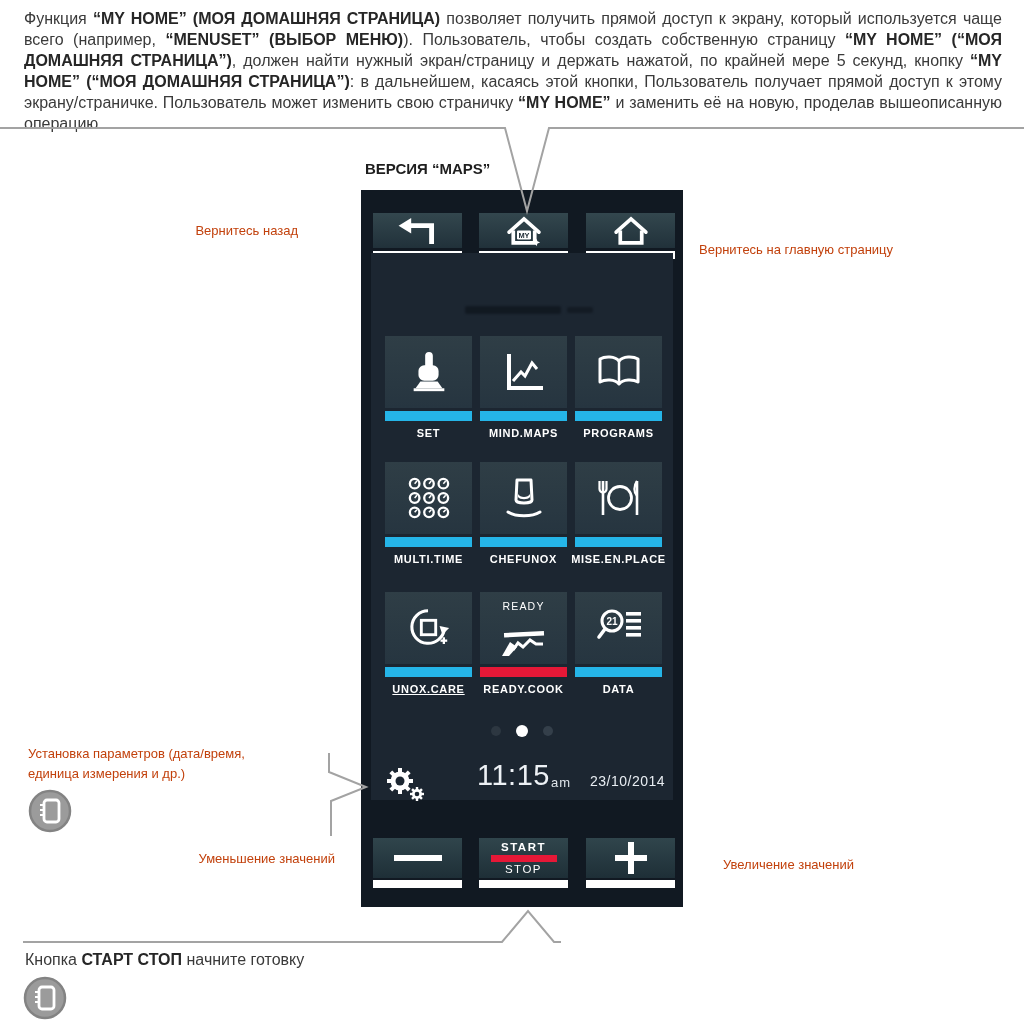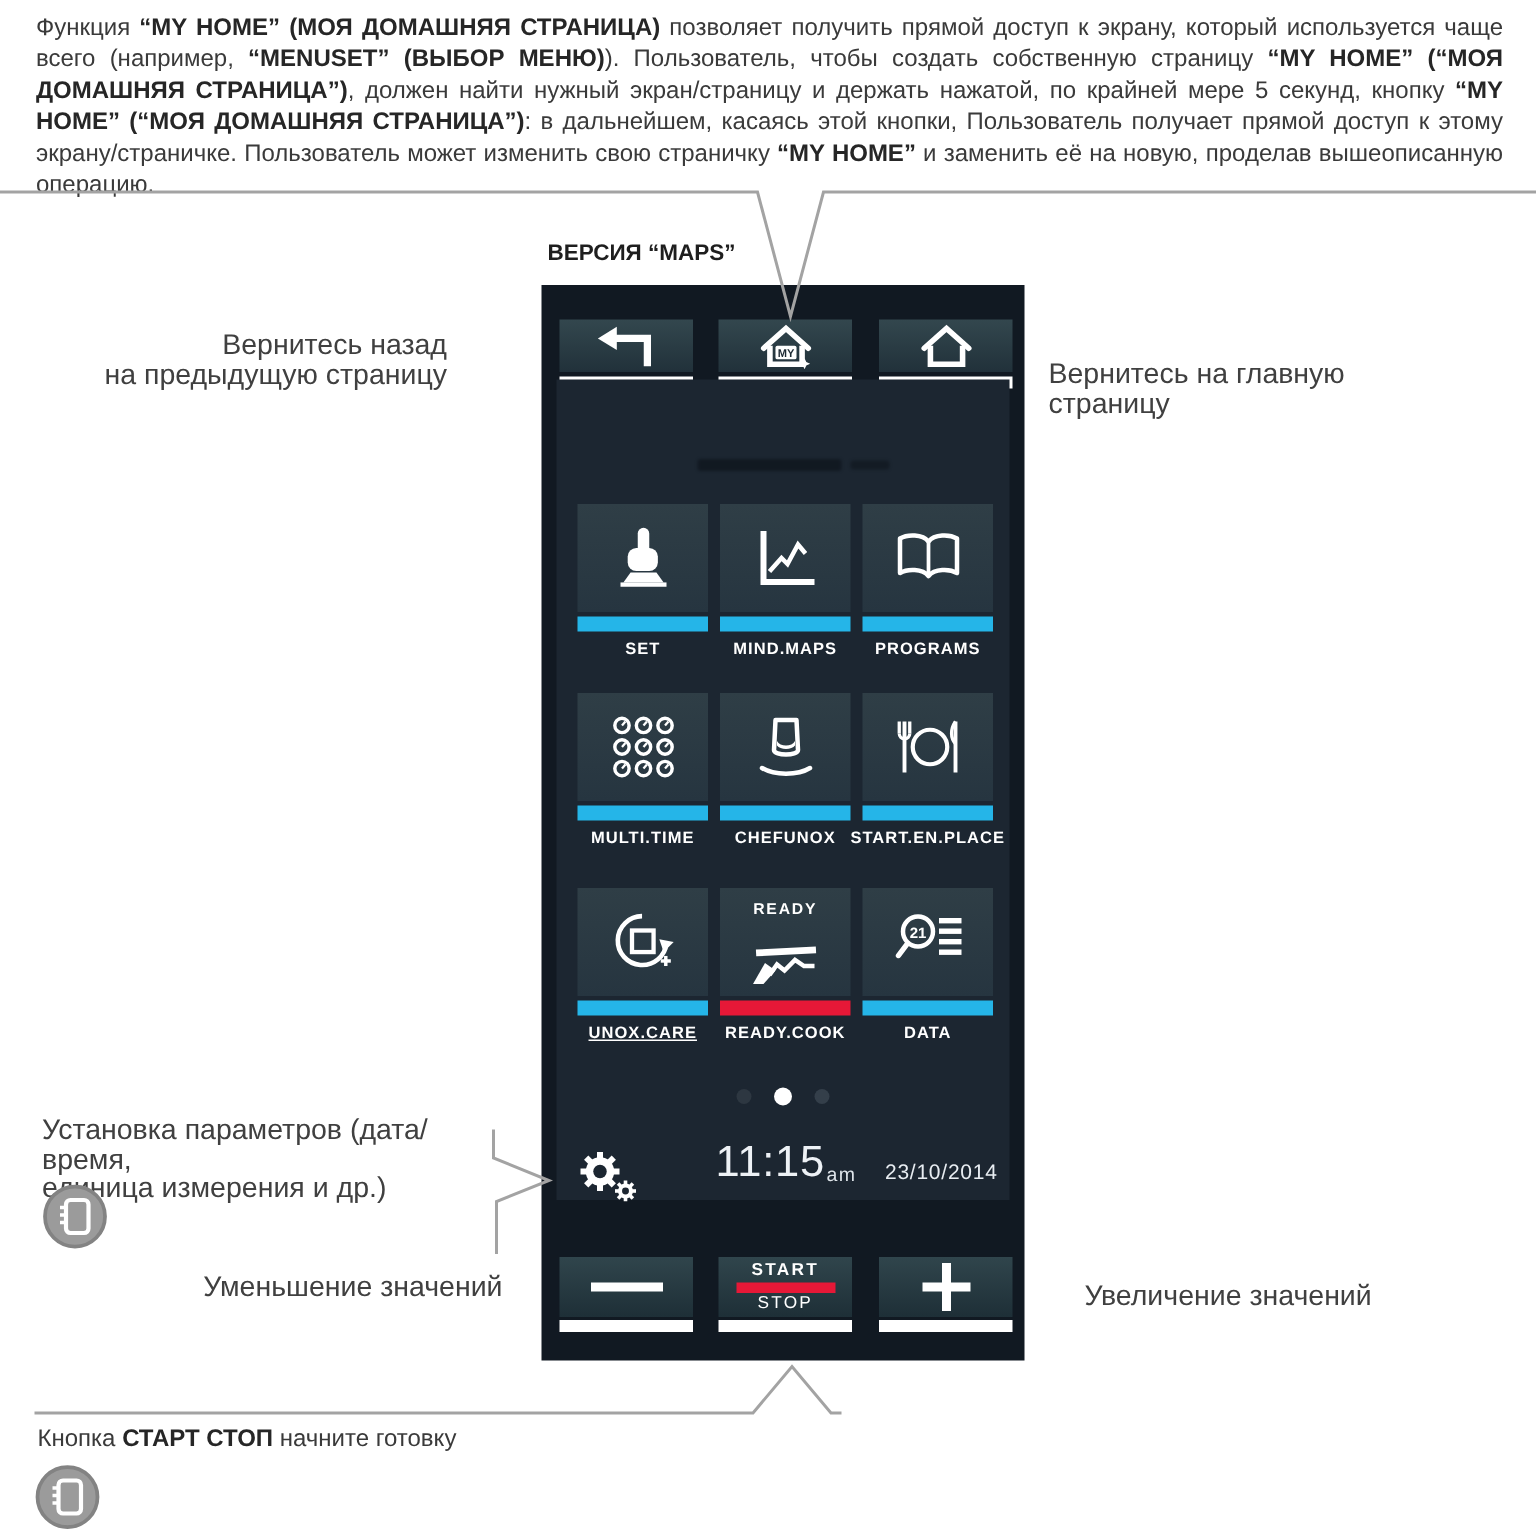--- a/index.html
+++ b/index.html
@@ -6,42 +6,42 @@
   #page{position:relative;width:1024px;height:1024px;background:#fff;overflow:hidden;
         font-family:"Liberation Sans",sans-serif;color:#3c3c3c;}
   
   .intro{position:absolute;left:24px;top:8px;width:978px;font-size:16px;line-height:21px;
          text-align:justify;color:#3a3a3a;}
   .intro b{color:#262626;}
   
   .overlay{position:absolute;left:0;top:0;z-index:40;pointer-events:none;}
   
   .version{position:absolute;left:365px;top:160px;font-size:15px;font-weight:700;color:#1e1e1e;}
-  .ann{position:absolute;font-size:19px;line-height:19.5px;color:#404040;}
+  .ann{position:absolute;font-size:13px;line-height:19.5px;color:#c2410c;}
   .ann.right-align{text-align:right;}
   .footer-text{position:absolute;left:25px;top:951px;font-size:16px;color:#3a3a3a;}
   .footer-text b{color:#262626;}
   .manual-badge{position:absolute;}
   
   .panel{position:absolute;left:361px;top:190px;width:322px;height:717px;background:#111922;z-index:10;}
   .navbtn{position:absolute;top:23px;width:89px;height:35px;cursor:pointer;
           background:linear-gradient(180deg,#33474e,#21313a);display:flex;align-items:center;justify-content:center;}
   .navbar{position:absolute;top:61px;width:89px;height:8px;background:#fff;}
   .screen{position:absolute;left:10px;top:63px;width:302px;height:547px;background:#1c2631;}
   .smudge{position:absolute;left:94px;top:53px;width:96px;height:8px;background:#0b1118;opacity:.6;
           filter:blur(1px);border-radius:2px;}
   .smudge2{position:absolute;left:196px;top:54px;width:26px;height:6px;background:#0b1118;opacity:.5;
           filter:blur(1px);border-radius:2px;}
   .tile{position:absolute;width:87px;height:72px;background:linear-gradient(180deg,#2f3e46,#263540);
         display:flex;flex-direction:column;align-items:center;justify-content:center;cursor:pointer;}
   .tbar{position:absolute;width:87px;height:10px;background:#25b5e8;}
   .tbar.red{background:#e61837;}
   .tlabel{position:absolute;width:107px;text-align:center;font-size:11px;font-weight:700;color:#fff;
           letter-spacing:.7px;white-space:nowrap;}
-  .ready-badge{font-size:10.5px;font-weight:700;color:#fff;letter-spacing:1.2px;margin-bottom:18px;}
+  .ready-badge{font-size:10.5px;font-weight:400;color:#fff;letter-spacing:1.2px;margin-bottom:18px;}
   .dots{position:absolute;left:0;top:472px;width:302px;display:flex;justify-content:center;
         align-items:center;gap:15px;}
   .dot{width:10px;height:10px;border-radius:50%;background:#343f4a;cursor:pointer;}
   .dot.dim{background:#2d3741;}
   .dot.mid{width:12px;height:12px;background:#fff;}
   .gear{position:absolute;left:14px;top:512px;cursor:pointer;}
   .time{position:absolute;left:106px;top:506px;font-size:29px;color:#edf1f5;letter-spacing:.5px;}
   .meridiem{position:absolute;left:180px;top:522px;font-size:13px;color:#dfe5ea;letter-spacing:1px;}
   .date{position:absolute;left:219px;top:520px;font-size:14px;font-weight:400;color:#e8edf2;letter-spacing:.5px;}
   .botbtn{position:absolute;top:648px;width:89px;height:40px;cursor:pointer;
@@ -67,21 +67,20 @@
   <svg class="overlay" width="1024" height="1024">
     <polyline points="0,128 505,128 527,211 549,128 1024,128" fill="none" stroke="#a3a3a3" stroke-width="2"></polyline>
     <polyline points="329,753 329,772 366,787 331,801 331,836" fill="none" stroke="#a3a3a3" stroke-width="2"></polyline>
     <polyline points="23,942 502,942 528,911 554,942 561,942" fill="none" stroke="#a3a3a3" stroke-width="2"></polyline>
   </svg>
 
   <div class="version">ВЕРСИЯ “MAPS”</div>
 
   <div class="ann right-align" style="left:60px;top:221px;width:238px;">
     <div>Вернитесь назад</div>
-    <div>на предыдущую страницу</div>
   </div>
   <div class="ann" style="left:699px;top:240px;width:280px;">Вернитесь на главную страницу</div>
   <div class="ann" style="left:28px;top:744px;width:300px;">
     <div>Установка параметров (дата/время,</div>
     <div>единица измерения и др.)</div>
   </div>
   <div class="ann right-align" style="left:100px;top:849px;width:235px;">Уменьшение значений</div>
   <div class="ann" style="left:723px;top:855px;width:250px;">Увеличение значений</div>
 
   <div class="manual-badge" style="left:27px;top:788px;">
@@ -193,21 +192,21 @@
           <circle cx="24" cy="20" r="11.5" fill="none" stroke="#fff" stroke-width="2.8"></circle>
           <path d="M41 3 V37" stroke="#fff" stroke-width="2.6"></path>
           <path d="M41 3 C37.5 8 37.5 14 41 18" fill="none" stroke="#fff" stroke-width="2.2"></path>
         </svg>
       </div>
       <div class="tbar" style="left:14px;top:284px;"></div>
       <div class="tbar" style="left:109px;top:284px;"></div>
       <div class="tbar" style="left:204px;top:284px;"></div>
       <div class="tlabel" style="left:4px;top:300px;">MULTI.TIME</div>
       <div class="tlabel" style="left:99px;top:300px;">CHEFUNOX</div>
-      <div class="tlabel" style="left:194px;top:300px;">START.EN.PLACE</div>
+      <div class="tlabel" style="left:194px;top:300px;">MISE.EN.PLACE</div>
 
       <div class="tile" style="left:14px;top:339px;">
         <svg width="46" height="46" viewBox="0 0 48 48">
           <rect x="16" y="16" width="15" height="15" fill="none" stroke="#fff" stroke-width="3"></rect>
           <path d="M23 6 A17 17 0 1 0 40 25" fill="none" stroke="#fff" stroke-width="3.2"></path>
           <polygon points="35,22 45,24 38,31" fill="#fff"></polygon>
           <rect x="36" y="36" width="7" height="2.4" fill="#fff"></rect>
           <rect x="38.3" y="33.7" width="2.4" height="7" fill="#fff"></rect>
         </svg>
       </div>

